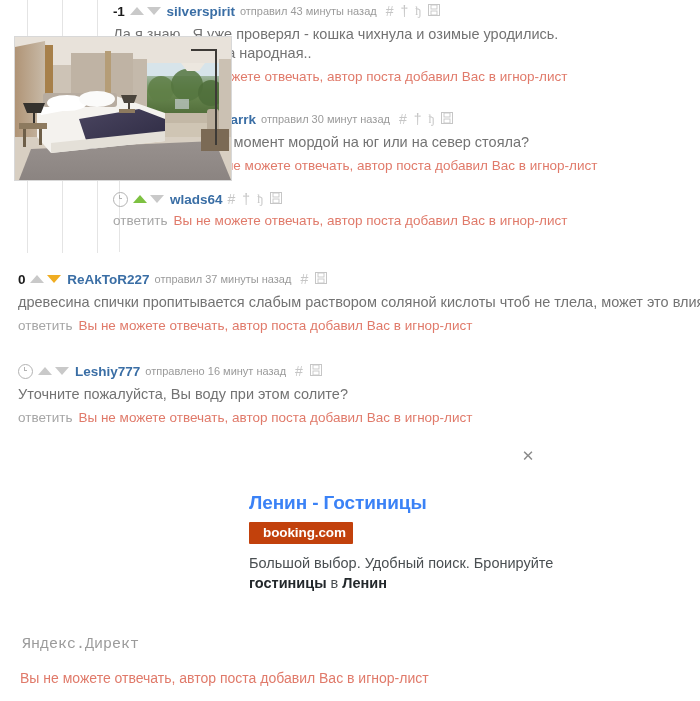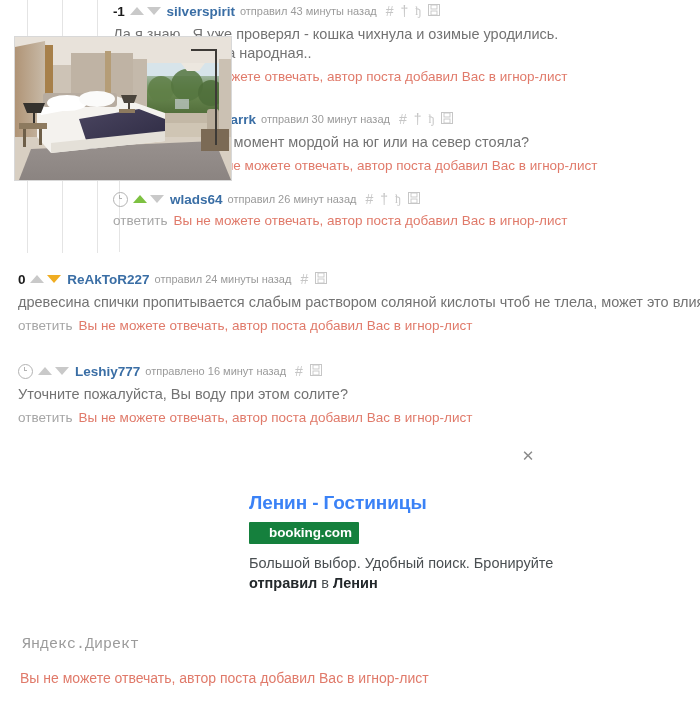--- a/index.html
+++ b/index.html
@@ -176,25 +176,25 @@
     position: absolute;
     left: 249px; top: 492px;
     font-size: 19px;
     font-weight: bold;
     color: #3b82f6;
     letter-spacing: -0.1px;
   }
   .ad-badge {
     position: absolute;
     left: 249px; top: 522px;
-    background: #15803d;
+    background: #c2410c;
     color: #ffffff;
     font-size: 13.5px;
     font-weight: bold;
-    padding: 3px 7px 4px 20px;
+    padding: 3px 7px 4px 14px;
     border-radius: 1px;
     letter-spacing: -0.1px;
   }
   .ad-desc {
     position: absolute;
     left: 249px; top: 553px;
     font-size: 14.5px;
     line-height: 20px;
     color: #4a4f52;
     width: 330px;
@@ -284,21 +284,20 @@
     <span class="reply">ответить</span><span class="ignore">Вы не можете отвечать, автор поста добавил Вас в игнор-лист</span>
   </div>
 </div>
 
 <div class="comment" style="left:113px; top:191px;">
   <div class="chead">
     <span class="clock"></span>
     <span class="arrow up on"></span>
     <span class="arrow down"></span>
     <span class="uname">wlads64</span>
-    <span class="meta">отправил 26 минут назад</span>
     <span class="hicons">
       <span class="ic ic-hash">#</span>
       <span class="ic ic-pin">†</span>
       <span class="ic ic-h">ђ</span>
       <span class="ic">
         <svg width="12" height="12" viewBox="0 0 12 12">
             <rect x="0.5" y="0.5" width="11" height="11" fill="none" stroke="#c6c6c6"></rect>
             <rect x="3" y="1" width="6" height="4" fill="none" stroke="#c6c6c6" stroke-width="0.9"></rect>
             <rect x="3" y="7" width="6" height="4" fill="none" stroke="#c6c6c6" stroke-width="0.9"></rect>
           </svg>
@@ -309,21 +308,21 @@
     <span class="reply">ответить</span><span class="ignore">Вы не можете отвечать, автор поста добавил Вас в игнор-лист</span>
   </div>
 </div>
 
 <div class="comment" style="left:18px; top:271px;">
   <div class="chead">
     <span class="score">0</span>
     <span class="arrow up"></span>
     <span class="arrow down on"></span>
     <span class="uname">ReAkToR227</span>
-    <span class="meta">отправил 24 минуты назад</span>
+    <span class="meta">отправил 37 минуты назад</span>
     <span class="hicons">
       <span class="ic ic-hash">#</span>
       <span class="ic">
         <svg width="12" height="12" viewBox="0 0 12 12">
             <rect x="0.5" y="0.5" width="11" height="11" fill="none" stroke="#c6c6c6"></rect>
             <rect x="3" y="1" width="6" height="4" fill="none" stroke="#c6c6c6" stroke-width="0.9"></rect>
             <rect x="3" y="7" width="6" height="4" fill="none" stroke="#c6c6c6" stroke-width="0.9"></rect>
           </svg>
       </span>
     </span>
@@ -442,17 +441,17 @@
       <rect x="18" y="76" width="2" height="10" fill="#35322e"></rect>
 
       <rect x="104" y="72" width="16" height="4" fill="#8d7a5f"></rect>
       <path d="M106 58 L122 58 L119 66 L109 66 Z" fill="#4a443c"></path>
       <rect x="113" y="66" width="2" height="6" fill="#4a443c"></rect>
     </svg>
   </div>
 
   <div class="ad-title">Ленин - Гостиницы</div>
   <div class="ad-badge">booking.com</div>
-  <div class="ad-desc"><span>Большой выбор. Удобный поиск. Бронируйте </span><b>отправил</b><span> в </span><b>Ленин</b></div>
+  <div class="ad-desc"><span>Большой выбор. Удобный поиск. Бронируйте </span><b>гостиницы</b><span> в </span><b>Ленин</b></div>
   <div class="ad-source">Яндекс.Директ</div>
 </div>
 
 <div class="bottom-ignore">Вы не можете отвечать, автор поста добавил Вас в игнор-лист</div>
 
 </body></html>

